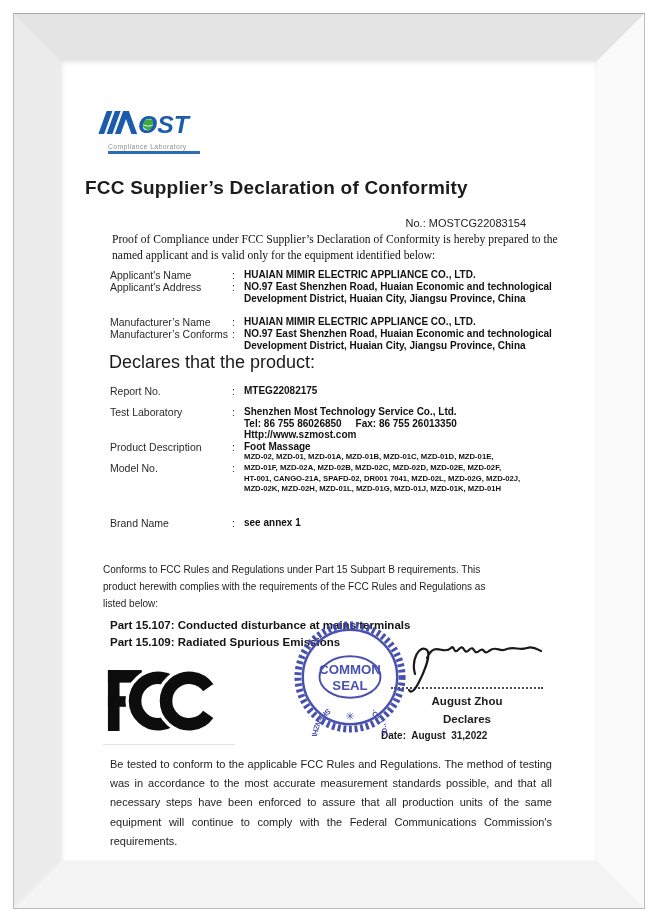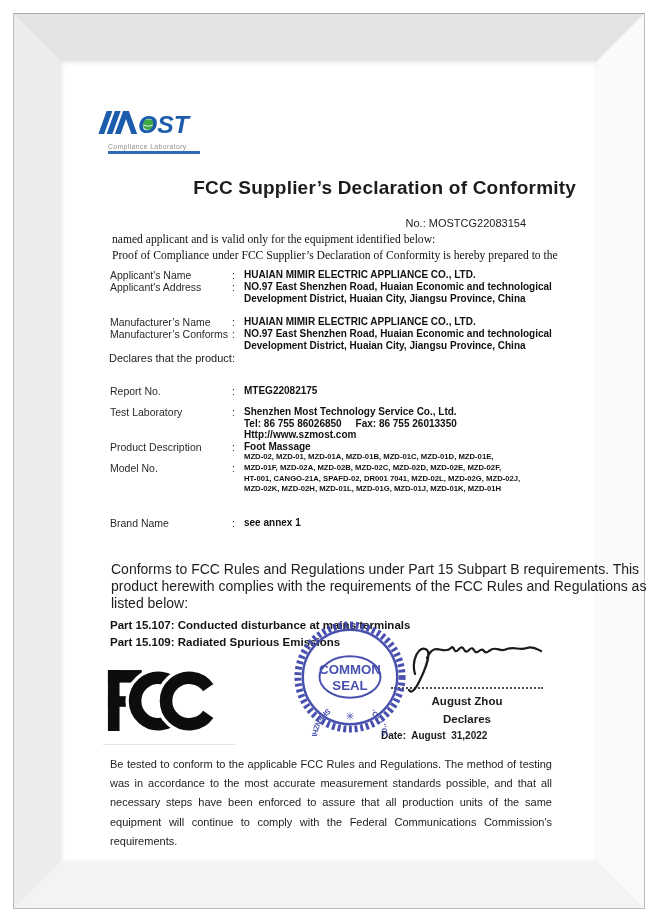--- a/index.html
+++ b/index.html
@@ -15,35 +15,35 @@
   .frame-lip{position:absolute;inset:61px;background:#ffffff;box-shadow:inset 0 2px 5px rgba(0,0,0,.07), inset 2px 0 4px rgba(0,0,0,.03);}
   
   .paper{position:absolute;left:85px;top:90px;width:491px;height:739px;background:#ffffff;}
   .abs{position:absolute;}
   
   .logo{left:13px;top:16px;width:120px;}
   .logo-tagline{font-size:6.8px;color:#8f8f8f;letter-spacing:.4px;margin:0 0 1px 10px;}
   .logo-bar{width:92px;height:3px;background:#2e6db4;margin-left:10px;}
   
   .title1{left:0;right:0;top:57px;text-align:center;font-size:17.5px;font-weight:bold;letter-spacing:.2px;}
-  .title2{left:0;right:0;top:87px;text-align:right;font-size:19px;font-weight:bold;letter-spacing:.2px;}
+  .title2{left:0;right:0;top:87px;text-align:left;font-size:19px;font-weight:bold;letter-spacing:.2px;}
   .doc-no{top:127px;right:50px;font-size:11px;color:#222;}
   .intro{left:27px;top:142px;font-family:"Liberation Serif",serif;font-size:11.6px;line-height:15.5px;color:#111;}
   .intro span{display:block;white-space:nowrap;}
   
   .lbl{left:25px;font-size:10.5px;color:#2a2a2a;}
   .col{left:147px;font-size:10.5px;color:#2a2a2a;}
   .val{left:159px;width:312px;font-size:10px;font-weight:bold;line-height:11.5px;color:#111;}
   .val span{display:block;}
   .pre{white-space:pre;}
-  .declares{left:24px;top:262px;font-size:11px;color:#1a1a1a;}
+  .declares{left:24px;top:262px;font-size:18px;color:#1a1a1a;}
   .model-lines{left:159px;top:362px;width:320px;font-size:7.7px;font-weight:bold;line-height:10.8px;color:#111;}
   .model-lines span{display:block;white-space:nowrap;}
   
-  .conforms{left:26px;top:471px;width:442px;font-size:14px;line-height:17px;color:#1d1d1d;}
+  .conforms{left:18px;top:471px;width:442px;font-size:10px;line-height:17px;color:#1d1d1d;}
   .conforms span{display:block;white-space:nowrap;}
   .part{left:25px;font-size:11.5px;font-weight:bold;color:#141414;white-space:nowrap;}
   .part1{top:529px;}
   .part2{top:546px;}
   
   .fcc{left:21px;top:572px;width:118px;height:78px;}
   .fcc-underline{left:18px;top:654px;width:132px;height:1px;background:#e3e3e3;}
   
   .seal{left:206px;top:528px;width:118px;height:118px;opacity:.93;z-index:5;}
   
@@ -75,22 +75,22 @@
       <text x="48" y="33" font-size="30" font-weight="bold" font-style="italic" font-family="Liberation Sans, sans-serif" fill="#1c5cac">OST</text>
     </svg>
     <div class="logo-tagline">Compliance Laboratory</div>
     <div class="logo-bar"></div>
   </div>
 
   <div class="abs title2">FCC Supplier’s Declaration of Conformity</div>
   <div class="abs doc-no">No.: MOSTCG22083154</div>
 
   <div class="abs intro">
+    <span>Proof of Compliance under FCC Supplier’s Declaration of Conformity is hereby prepared to the</span>
     <span>named applicant and is valid only for the equipment identified below:</span>
-    <span>Proof of Compliance under FCC Supplier’s Declaration of Conformity is hereby prepared to the</span>
   </div>
 
   <div class="abs lbl" style="top:179px">Applicant's Name</div>
   <div class="abs col" style="top:179px">:</div>
   <div class="abs val" style="top:179px">HUAIAN MIMIR ELECTRIC APPLIANCE CO., LTD.</div>
 
   <div class="abs lbl" style="top:191px">Applicant's Address</div>
   <div class="abs col" style="top:191px">:</div>
   <div class="abs val" style="top:191px">
     <span>NO.97 East Shenzhen Road, Huaian Economic and technological</span>

